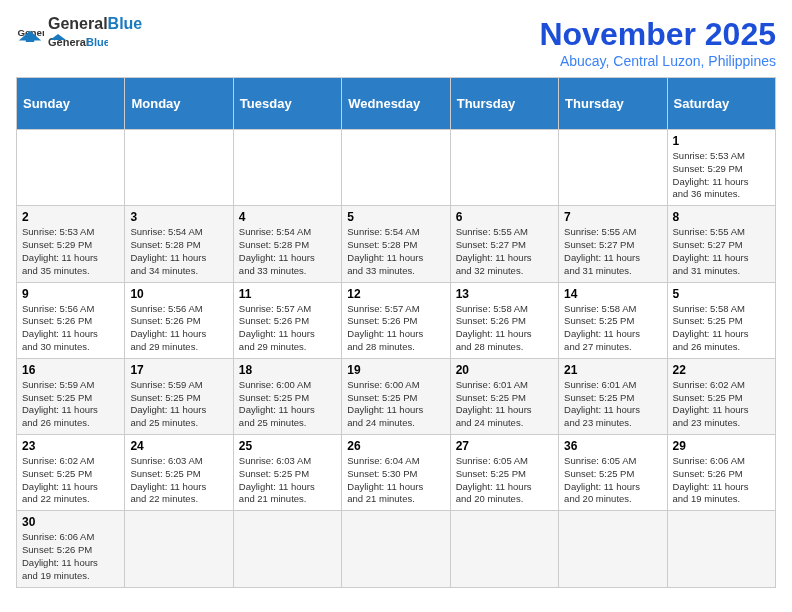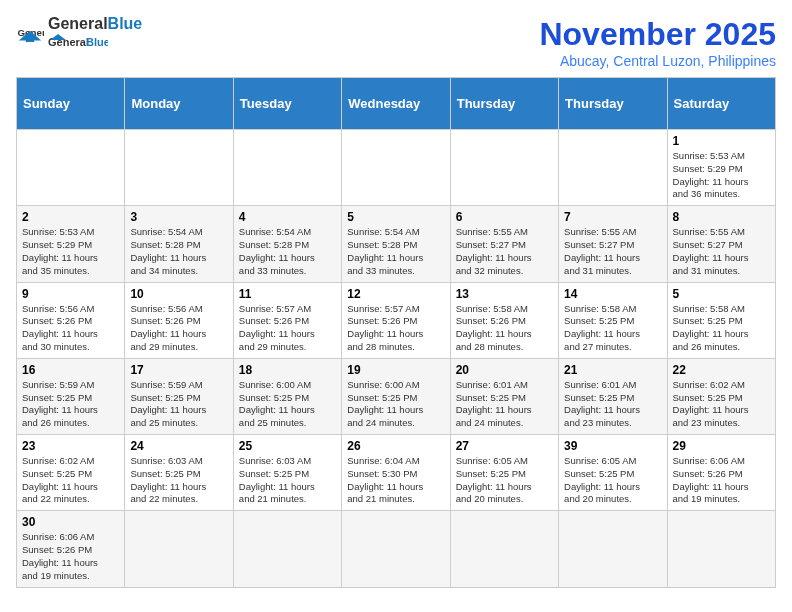--- a/index.html
+++ b/index.html
@@ -322,21 +322,21 @@
 and 21 minutes.</div>
         </td>
         <td>
           <span class="day-number">27</span>
           <div class="day-info" style="white-space: pre-line;">Sunrise: 6:05 AM
 Sunset: 5:25 PM
 Daylight: 11 hours
 and 20 minutes.</div>
         </td>
         <td>
-          <span class="day-number">39</span>
+          <span class="day-number">36</span>
           <div class="day-info" style="white-space: pre-line;">Sunrise: 6:05 AM
 Sunset: 5:25 PM
 Daylight: 11 hours
 and 20 minutes.</div>
         </td>
         <td>
           <span class="day-number">29</span>
           <div class="day-info" style="white-space: pre-line;">Sunrise: 6:06 AM
 Sunset: 5:26 PM
 Daylight: 11 hours

